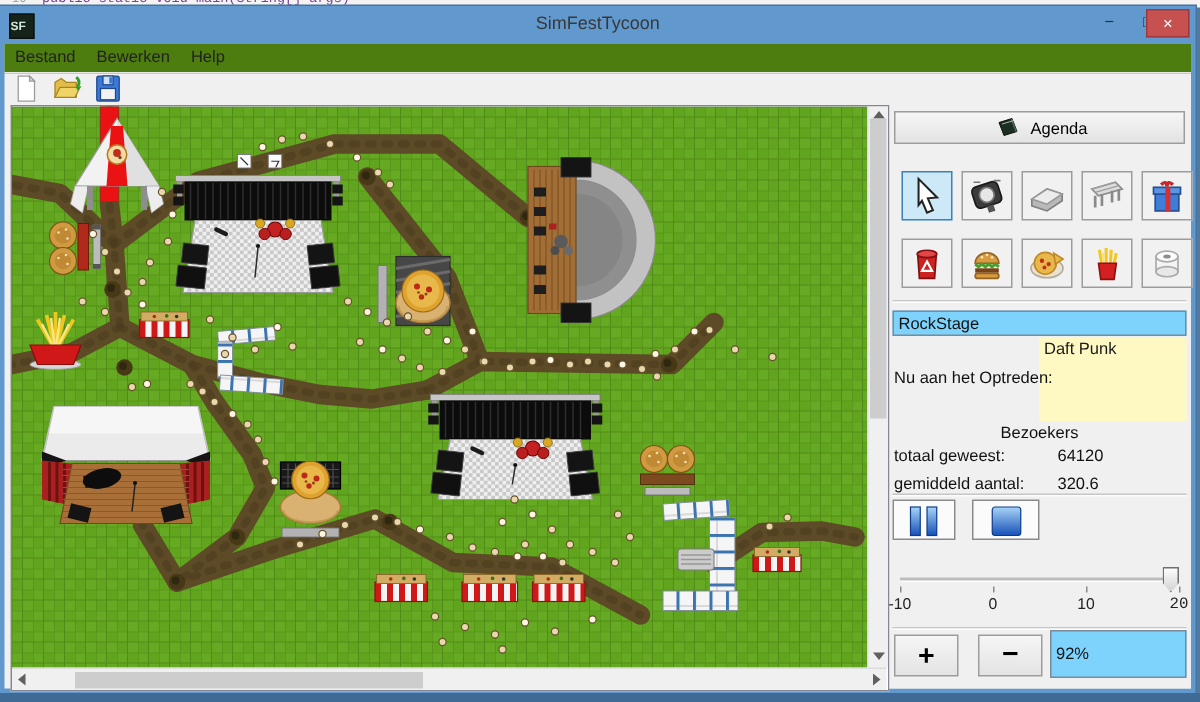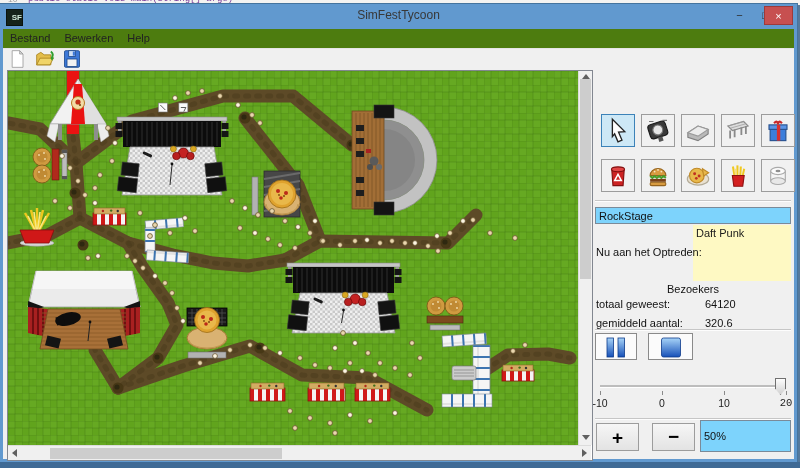--- a/index.html
+++ b/index.html
@@ -7,21 +7,21 @@
        font-family:"Liberation Sans",sans-serif;background:#55799c;font-size:11px;color:#1a1a1a}
   .abs{position:absolute}
   
   #bgtop{left:0;top:0;width:800px;height:5px;background:#f4f3f1;overflow:hidden}
   #bgtop .code{position:absolute;left:28px;top:-6px;font-size:9px;color:#7a3e9a;white-space:nowrap;font-family:"Liberation Mono",monospace}
   #bgtop .lineno{position:absolute;left:8px;top:-5px;font-size:8px;color:#9a9a9a;font-family:"Liberation Mono",monospace}
   
   #win{left:0;top:4px;width:797px;height:458px;background:#6199cf;box-shadow:0 0 0 1px #45749e}
   #titlebar{left:0;top:0;width:100%;height:25px}
   #appicon{left:6px;top:5px;width:15px;height:15px;background:#15231a;color:#cfe8d8;
-           font-size:8px;font-weight:bold;text-align:right;line-height:15px;border:1px solid #0a120d}
+           font-size:8px;font-weight:bold;text-align:left;line-height:15px;border:1px solid #0a120d}
   #title{left:0;top:4px;width:100%;text-align:center;color:#383838;font-size:12px}
   .wc{top:2px;height:19px;text-align:center;line-height:18px;font-size:11px;color:#2e2e2e;cursor:default}
   #wc-min{left:726px;width:27px}
   #wc-max{left:753px;width:25px}
   #wc-close{left:764px;width:29px;background:#c75050;color:#fff;border:1px solid #9e3a3a;box-sizing:border-box}
   #client{left:3px;top:25px;width:791px;height:430px;background:#f0f0f0}
   
   #menubar{left:0;top:0;width:100%;height:19px;background:#4d7c0f;border-bottom:1px solid #e6e6e6}
   .menuitem{display:inline-block;padding:3px 7px 0 7px;font-size:11px;color:#222}
   #toolbar{left:0;top:20px;width:100%;height:21px}
@@ -534,20 +534,25 @@
         <div class="sarrow" style="left:3px;top:364px;border-left:4px solid transparent;border-right:4px solid transparent;border-top:5px solid #606060"></div>
       </div>
       <div class="hscroll">
         <div class="sarrow" style="left:4px;top:3px;border-top:4px solid transparent;border-bottom:4px solid transparent;border-right:5px solid #606060"></div>
         <div class="sthumbh"></div>
         <div class="sarrow" style="left:574px;top:3px;border-top:4px solid transparent;border-bottom:4px solid transparent;border-left:5px solid #606060"></div>
       </div>
     </div>
 
     <div class="abs" id="sidebar">
+      <button class="btn" id="agendaBtn"><span id="agendaIco"><svg viewBox="0 0 24 24">
+              <polygon points="3,7 16,3 21,16 8,20" fill="#1c2e22" stroke="#0a140e"></polygon>
+              <polygon points="16,3 21,16 19.5,16.8 14.8,4" fill="#4a6a52"></polygon>
+              <line x1="6" y1="8.5" x2="18" y2="5" stroke="#cfd8cf" stroke-width="0.8"></line>
+            </svg></span><span>Agenda</span></button>
       <div id="toolgrid">
           <div class="tool selected" style="left: 8px; top: 44px;"><span><svg viewBox="0 0 24 24">
                 <polygon points="7,2 18,13 12.5,13.5 15.5,20.5 12,22 9,15 7,17.5" fill="#fff" stroke="#222" stroke-width="1.2"></polygon>
               </svg></span></div>
           <div class="tool" style="left: 48px; top: 44px;"><span><svg viewBox="0 0 24 24">
                 <g transform="rotate(-18 12 12)">
                   <rect x="4" y="5" width="16" height="13" rx="3" fill="#3a3a3a" stroke="#1a1a1a"></rect>
                   <circle cx="12" cy="11.5" r="4.4" fill="#e6e6e6" stroke="#777"></circle>
                   <rect x="10" y="18" width="4" height="4" fill="#555"></rect>
                 </g>
@@ -646,17 +651,17 @@
             <div class="slTick" style="left: 131px;"></div>
             <div class="slLbl" style="left: 131px;">10</div>
             <div class="slTick" style="left: 193px;"></div>
             <div class="slLbl" style="left: 193px; font-family: Liberation Mono, monospace;">20</div>
           </div>
         <div id="slThumb"></div>
       </div>
       <div class="sep" style="top:348px"></div>
       <button class="btn" id="plusBtn">+</button>
       <button class="btn" id="minusBtn">−</button>
-      <div class="tfield abs" id="zoomBox">50%</div>
+      <div class="tfield abs" id="zoomBox">92%</div>
     </div>
   </div>
 </div>
 <div class="abs" style="left:0;top:462px;width:800px;height:6px;background:#3f6a95"></div>
 
 </body></html>

